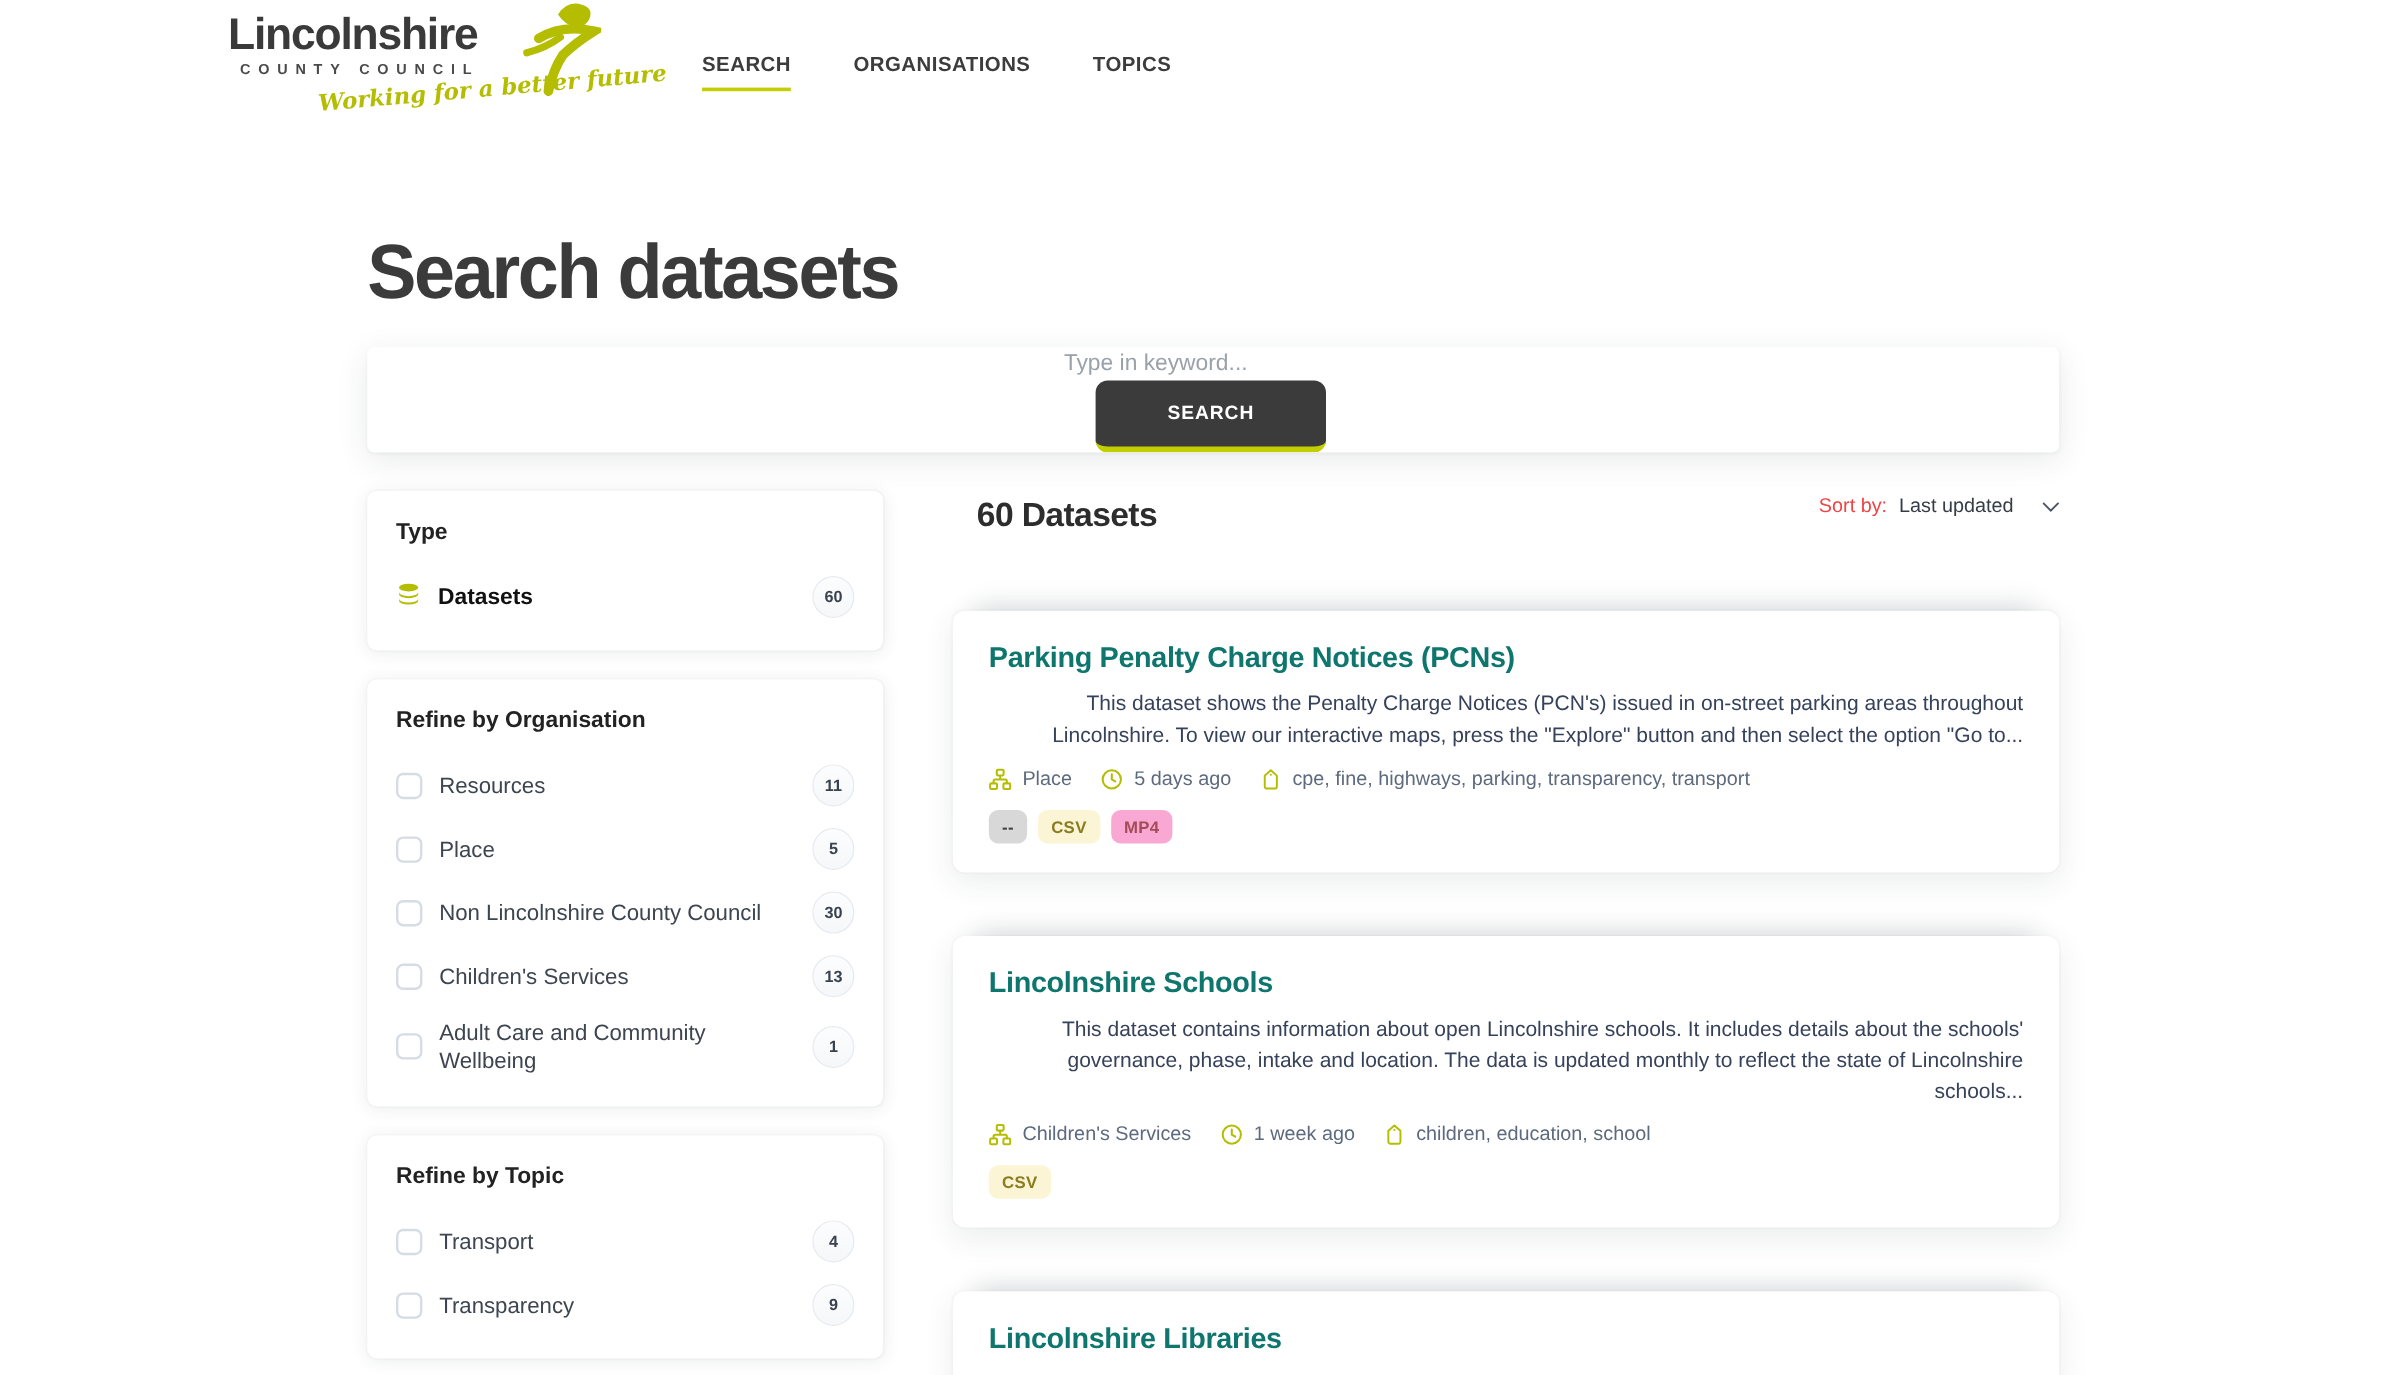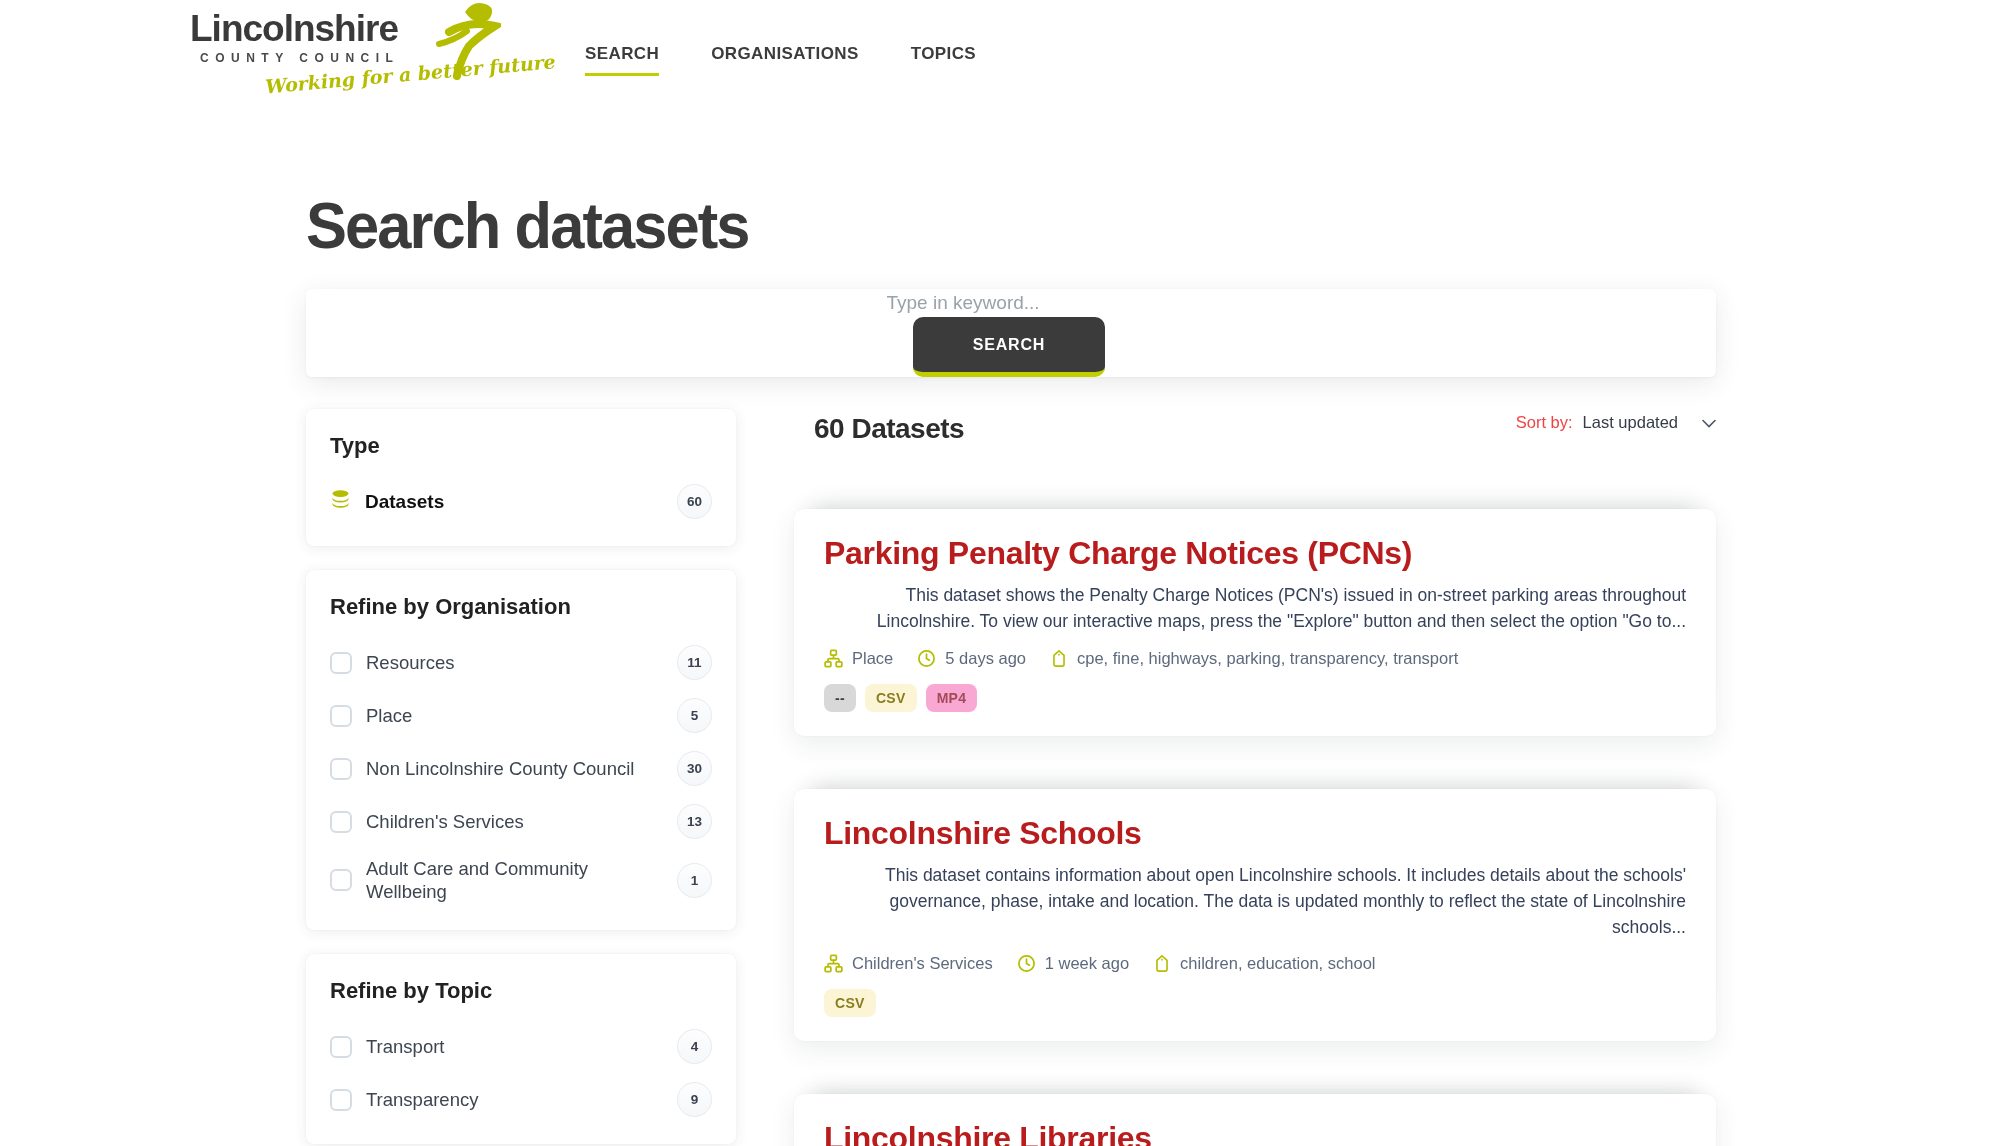--- a/index.html
+++ b/index.html
@@ -37,21 +37,21 @@
     letter-spacing:.8px; cursor:pointer; font-family:"Liberation Sans", sans-serif; }
 
   
   .content { display:flex; gap:58px; margin-top:32px; align-items:flex-start; }
   .sidebar { width:430px; flex:none; }
   .main { flex:1; min-width:0; }
 
   
   .side-card { background:#fff; border-radius:8px; padding:24px 24px 18px;
     box-shadow:0 2px 14px rgba(40,50,60,.09), 0 0 2px rgba(40,50,60,.06); margin-bottom:24px; }
-  .side-card h3 { font-size:22px; font-weight:800; color:#222; margin-bottom:16px; }
+  .side-card h3 { font-size:19px; font-weight:800; color:#222; margin-bottom:16px; }
   .side-row { display:flex; align-items:center; gap:14px; padding:9px 0; cursor:pointer; }
   .side-row .grow { flex:1; }
   .type-label { font-size:19px; color:#808893; }
   .type-label.bold { font-weight:800; color:#111; }
   .pill { min-width:35px; height:35px; border-radius:50%; border:1px solid #e6eaef;
     background:linear-gradient(#fdfdfe,#f5f7f9); color:#39424e; font-size:13.5px; font-weight:700;
     display:flex; align-items:center; justify-content:center; padding:0 6px; flex:none; }
   .checkbox { width:22px; height:22px; border:2px solid #d6dce3; border-radius:6px;
     background:#fff; flex:none; }
   .filter-label { font-size:18.5px; color:#3d4550; line-height:1.25; }
@@ -62,21 +62,21 @@
   .sort-box { display:flex; align-items:center; gap:10px; cursor:pointer; }
   .sort-label { font-size:16.5px; color:#ef4444; }
   .sort-value { font-size:16.5px; color:#353c46; }
   .sort-box svg { margin-left:14px; }
 
   
   .cards { margin-top:64px; }
   .dataset-card { background:#fff; border-radius:10px; padding:26px 30px 24px; margin-bottom:53px;
     box-shadow:0 -22px 22px -20px rgba(40,50,60,.18), 0 8px 26px rgba(40,50,60,.09), 0 0 2px rgba(40,50,60,.05);
     cursor:pointer; }
-  .card-title { font-size:32px; font-weight:800; color:#b91c1c; letter-spacing:-.3px; }
+  .card-title { font-size:24px; font-weight:800; color:#0f766e; letter-spacing:-.3px; }
   .card-desc { margin-top:10px; font-size:17.5px; line-height:1.5; color:#36415a; max-width:900px;text-align:right; }
   .card-meta { margin-top:14px; display:flex; align-items:center; gap:9px; font-size:16.5px; color:#5d6a7d; flex-wrap:wrap; }
   .card-meta .icon { display:flex; align-items:center; flex:none; }
   .card-meta .spacer { width:6px; }
   .formats { margin-top:16px; display:flex; gap:9px; }
   .fmt { font-size:14px; font-weight:700; padding:6px 11px; border-radius:8px; letter-spacing:.3px; }
   .fmt-na   { background:#d8d8d8; color:#3f3f3f; }
   .fmt-csv  { background:#fbf4d5; color:#8a7d1f; }
   .fmt-mp4  { background:#f9a8d4; color:#a34b57; }
 </style>

